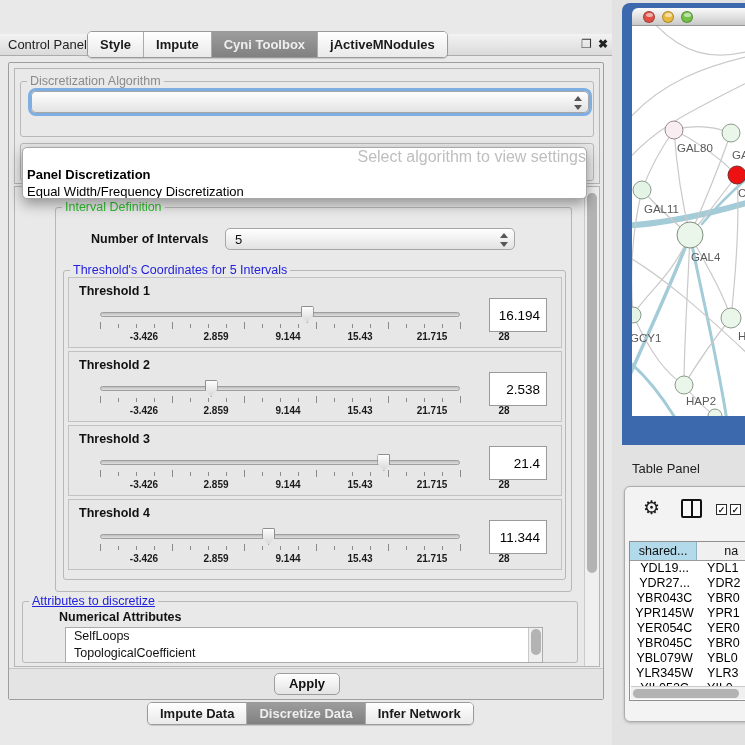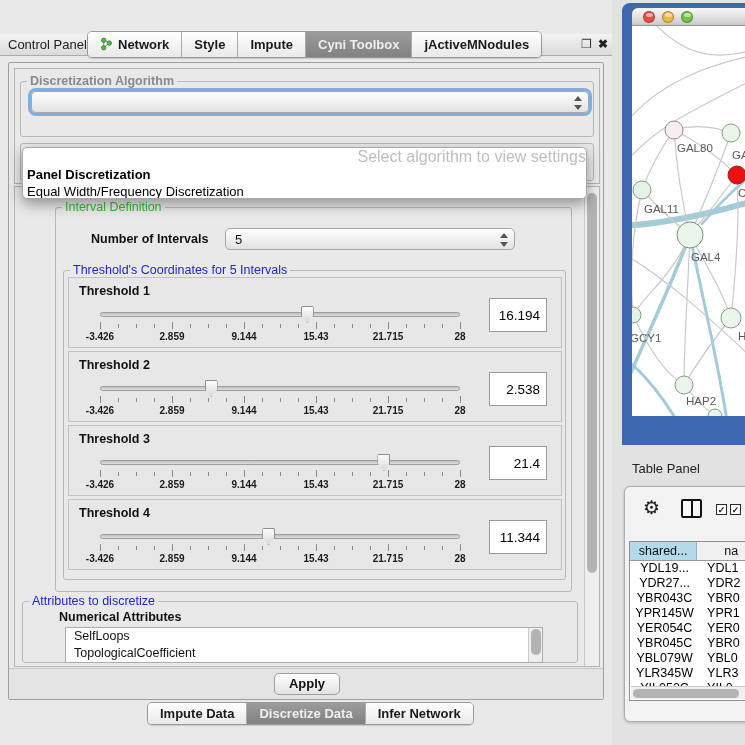--- a/index.html
+++ b/index.html
@@ -27,21 +27,21 @@
   #bottom-tabs .seg { padding:3px 12px 4px 12px; }
 
   #main-panel { position:absolute; left:8px; top:62px; width:596px; height:638px;
     border:1px solid #9E9E9E; background:#E9E9E9; border-radius:2px; }
 
   #algo-area { position:absolute; left:5px; top:5px; width:586px; height:116px;
     border:1px solid #B5B5B5; background:#E9E9E9; }
   .groupbox { position:absolute; border:1px solid #B8B8B8; border-radius:3px; }
   .group-title { position:absolute; top:-8px; left:6px; background:#E9E9E9; padding:0 3px;
     font-size:12.5px; white-space:nowrap; }
-  #disc-group { left:5px; top:12px; width:574px; height:56px;font-weight:bold; }
+  #disc-group { left:5px; top:12px; width:574px; height:56px; }
   #disc-group .group-title { color:#8A8A8A; }
   #tabledata-group { left:5px; top:74px; width:574px; height:38px; }
   #tabledata-group .group-title { color:#333;margin-top:44px; }
 
   .combobox { position:absolute; height:22px; background:linear-gradient(#FFFFFF,#E2E2E2);
     border:1px solid #A6A6A6; border-radius:5px; font-size:13px; color:#111;
     display:flex; align-items:center; padding-left:9px; }
   .combo-arrows { position:absolute; right:6px; top:4px; width:9px; height:14px; }
   .combo-arrows:before { content:""; position:absolute; left:1px; top:0;
     border-left:4px solid transparent; border-right:4px solid transparent; border-bottom:5px solid #555; }
@@ -79,27 +79,27 @@
   .slider { position:absolute; left:31px; top:32px; width:360px; height:36px; }
   .slider .track { position:absolute; left:0; top:2px; width:100%; height:5px;
     background:linear-gradient(#BFBFBF,#DFDFDF); border:1px solid #9E9E9E; border-radius:3px; }
   .slider .thumb { position:absolute; top:-4px; width:13px; height:17px; margin-left:-7px;
     background:linear-gradient(#FDFDFD,#D8D8D8); border:1px solid #8F8F8F;
     clip-path:polygon(8% 0, 92% 0, 100% 10%, 100% 55%, 50% 100%, 0 55%, 0 10%); }
   .ticks { position:absolute; left:0; top:12px; width:100%; height:8px; }
   .tick { position:absolute; top:2px; width:1px; height:4px; background:#8A8A8A; }
   .tick.major { top:0; height:7px; }
   .tick-labels { position:absolute; left:0; top:21px; width:100%; height:12px; }
-  .tick-label { position:absolute; transform:translateX(-50%); font-size:10px; font-weight:bold; color:#1A1A1A; white-space:nowrap; }
+  .tick-label { position:absolute; transform:translateX(-50%); font-size:10px; font-weight:bold; color:#1A1A1A; white-space:nowrap;margin-left:44px; }
   .value-box { position:absolute; left:420px; top:20px; width:58px; height:34px; background:#FFFFFF;
     border:1px solid #9A9A9A; font-size:13.5px; color:#000; display:flex; align-items:center;
     justify-content:flex-end; padding-right:6px; }
 
   #attr-group { left:7px; top:414px; width:556px; height:62px; }
-  #attr-group > .group-title { color:#2222DD; }
+  #attr-group > .group-title { color:#2222DD;text-decoration:underline; }
   #attr-header { position:absolute; left:36px; top:8px; font-size:12.5px; font-weight:bold; color:#111; }
   #attr-list { position:absolute; left:42px; top:25px; width:478px; height:36px; background:#FFFFFF;
     border:1px solid #ABABAB; overflow:hidden; font-size:12.5px; color:#111; }
   .attr-item { height:17px; line-height:17px; padding-left:8px; white-space:nowrap; }
   #attr-vscroll { position:absolute; right:0; top:0; width:14px; height:34px; }
   #attr-vscroll .thumb-v { top:1px; height:26px; left:2px; }
 
   #apply-strip { position:absolute; left:0px; top:605px; width:594px; height:31px;
     background:#E4E4E4; border-top:1px solid #C6C6C6; }
   #apply-btn { position:absolute; left:265px; top:4px; width:66px; height:22px;
@@ -154,31 +154,20 @@
 <div id="root">
 
   <div id="left-panel">
     <div id="cp-titlebar">
       <span id="cp-title">Control Panel</span>
       <span id="cp-float">❐</span>
       <span id="cp-close">✖</span>
     </div>
 
     <div class="seg-group" id="top-tabs">
-      <div class="seg">
-        <svg class="net-tab-icon" viewBox="0 0 14 14">
-          <line x1="4" y1="3" x2="10" y2="6" stroke="#888" stroke-width="1"></line>
-          <line x1="4" y1="3" x2="4" y2="11" stroke="#888" stroke-width="1"></line>
-          <line x1="4" y1="11" x2="10" y2="6" stroke="#888" stroke-width="1"></line>
-          <circle cx="4" cy="3" r="2.4" fill="#53B548" stroke="#2E7F2A" stroke-width="0.8"></circle>
-          <circle cx="10" cy="6" r="2.4" fill="#53B548" stroke="#2E7F2A" stroke-width="0.8"></circle>
-          <circle cx="4" cy="11" r="2.4" fill="#53B548" stroke="#2E7F2A" stroke-width="0.8"></circle>
-        </svg>
-        <span>Network</span>
-      </div>
       <div class="seg">
         <span>Style</span>
       </div>
       <div class="seg">
         <span>Impute</span>
       </div>
       <div class="seg selected">
         <span>Cyni Toolbox</span>
       </div>
       <div class="seg">

